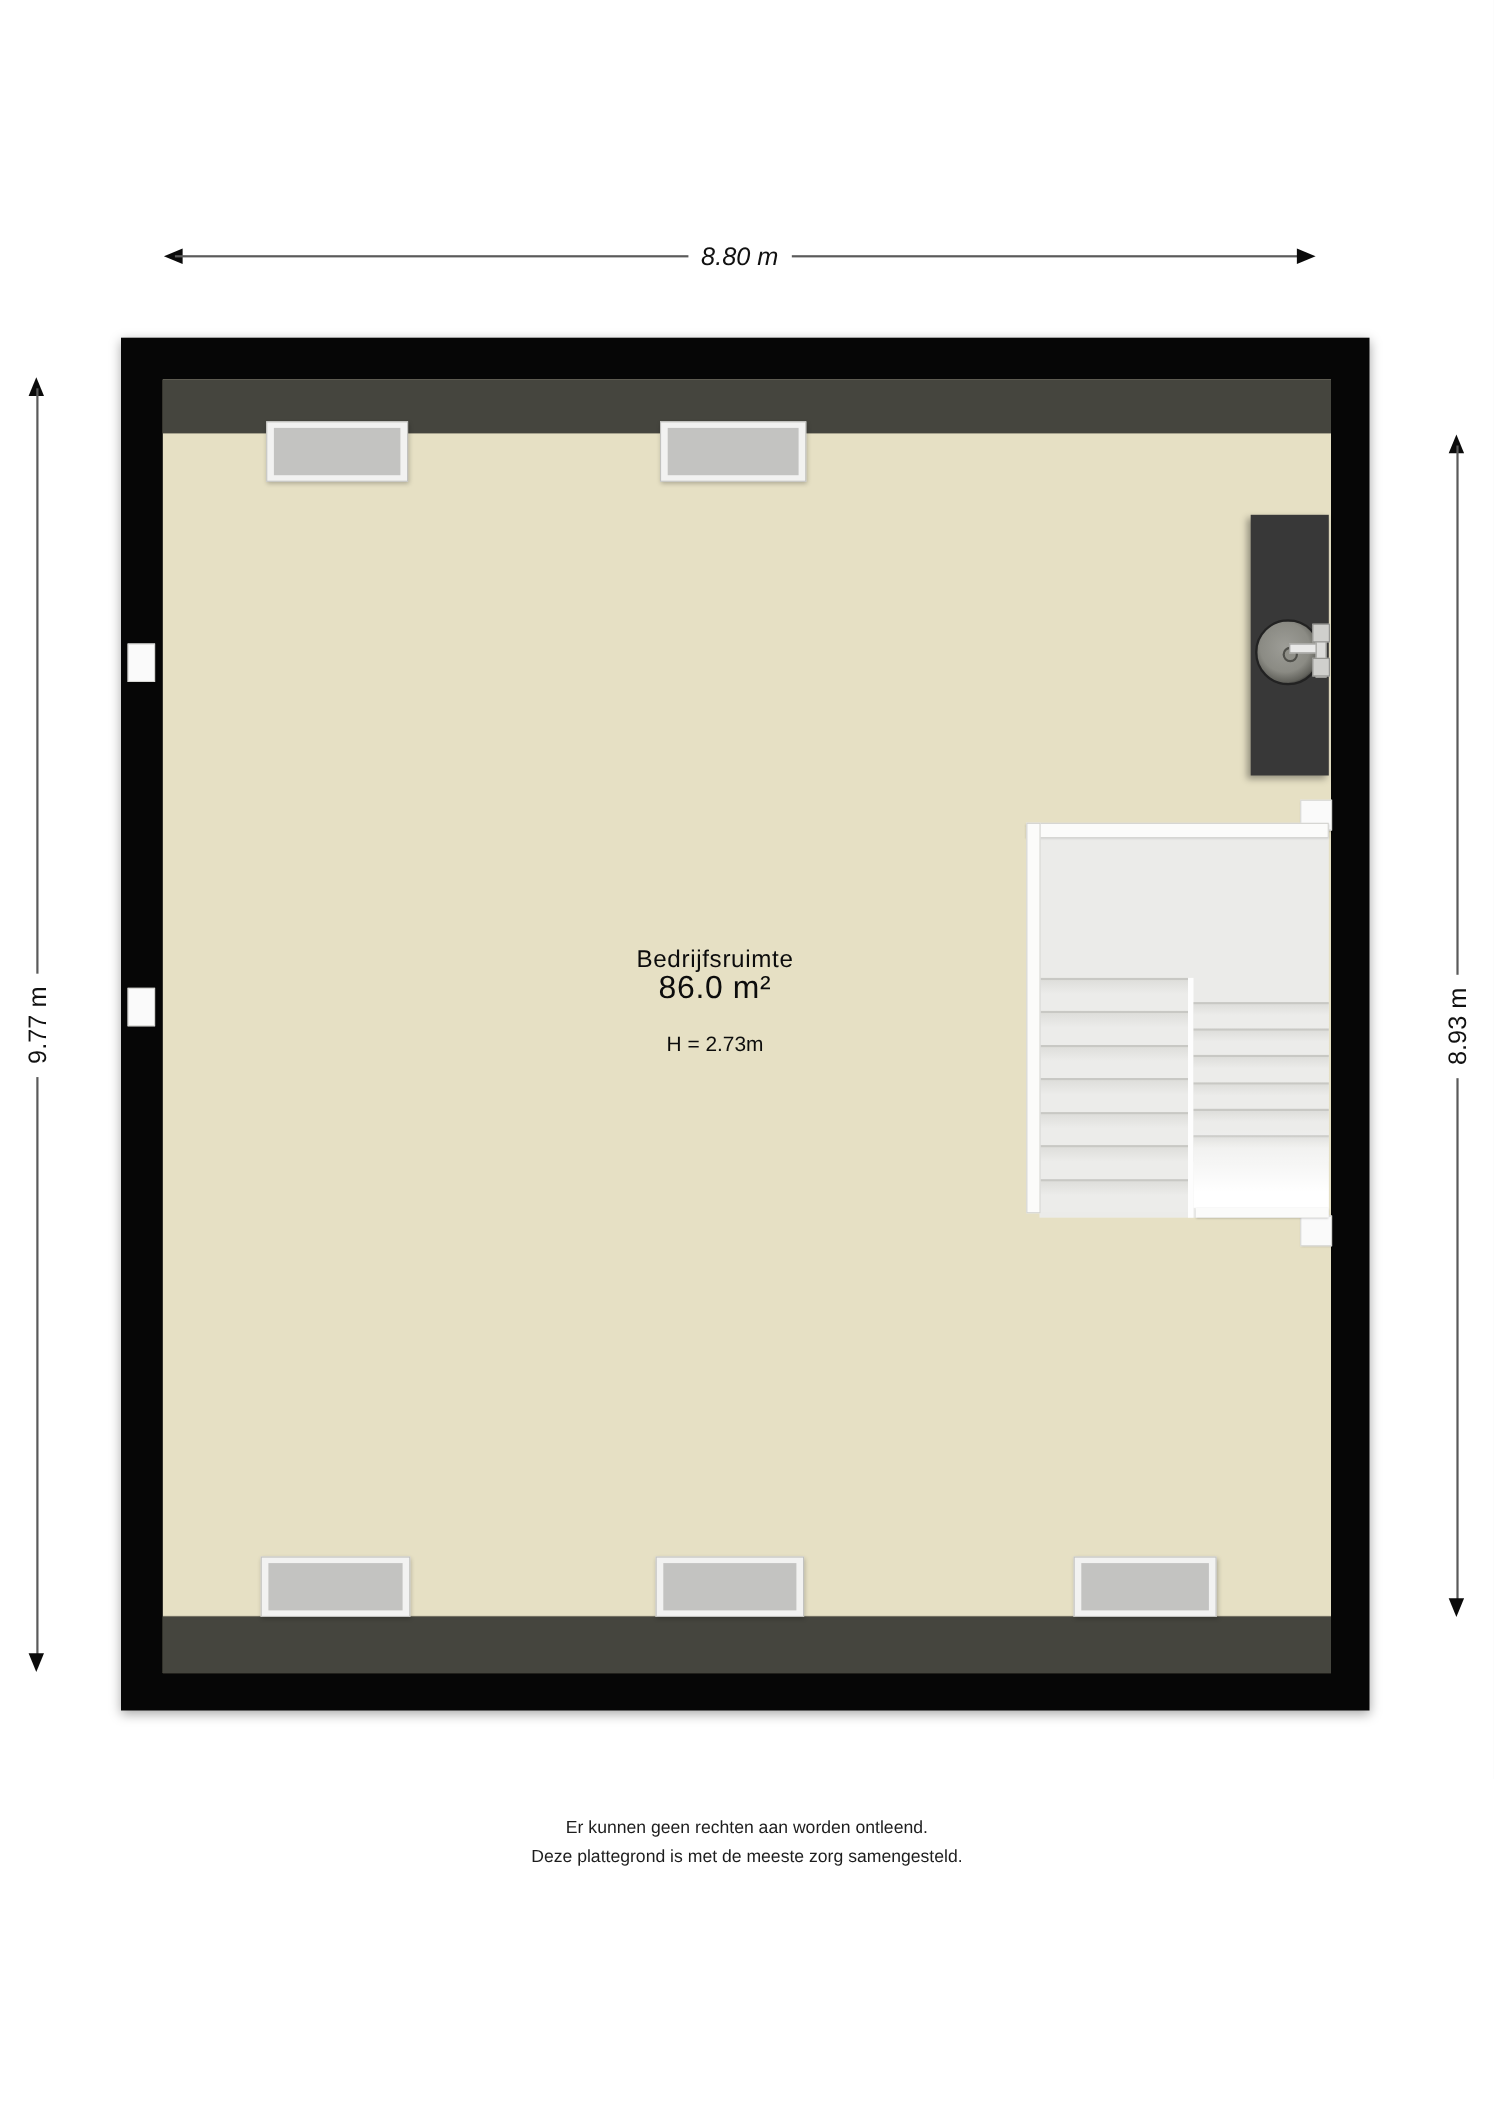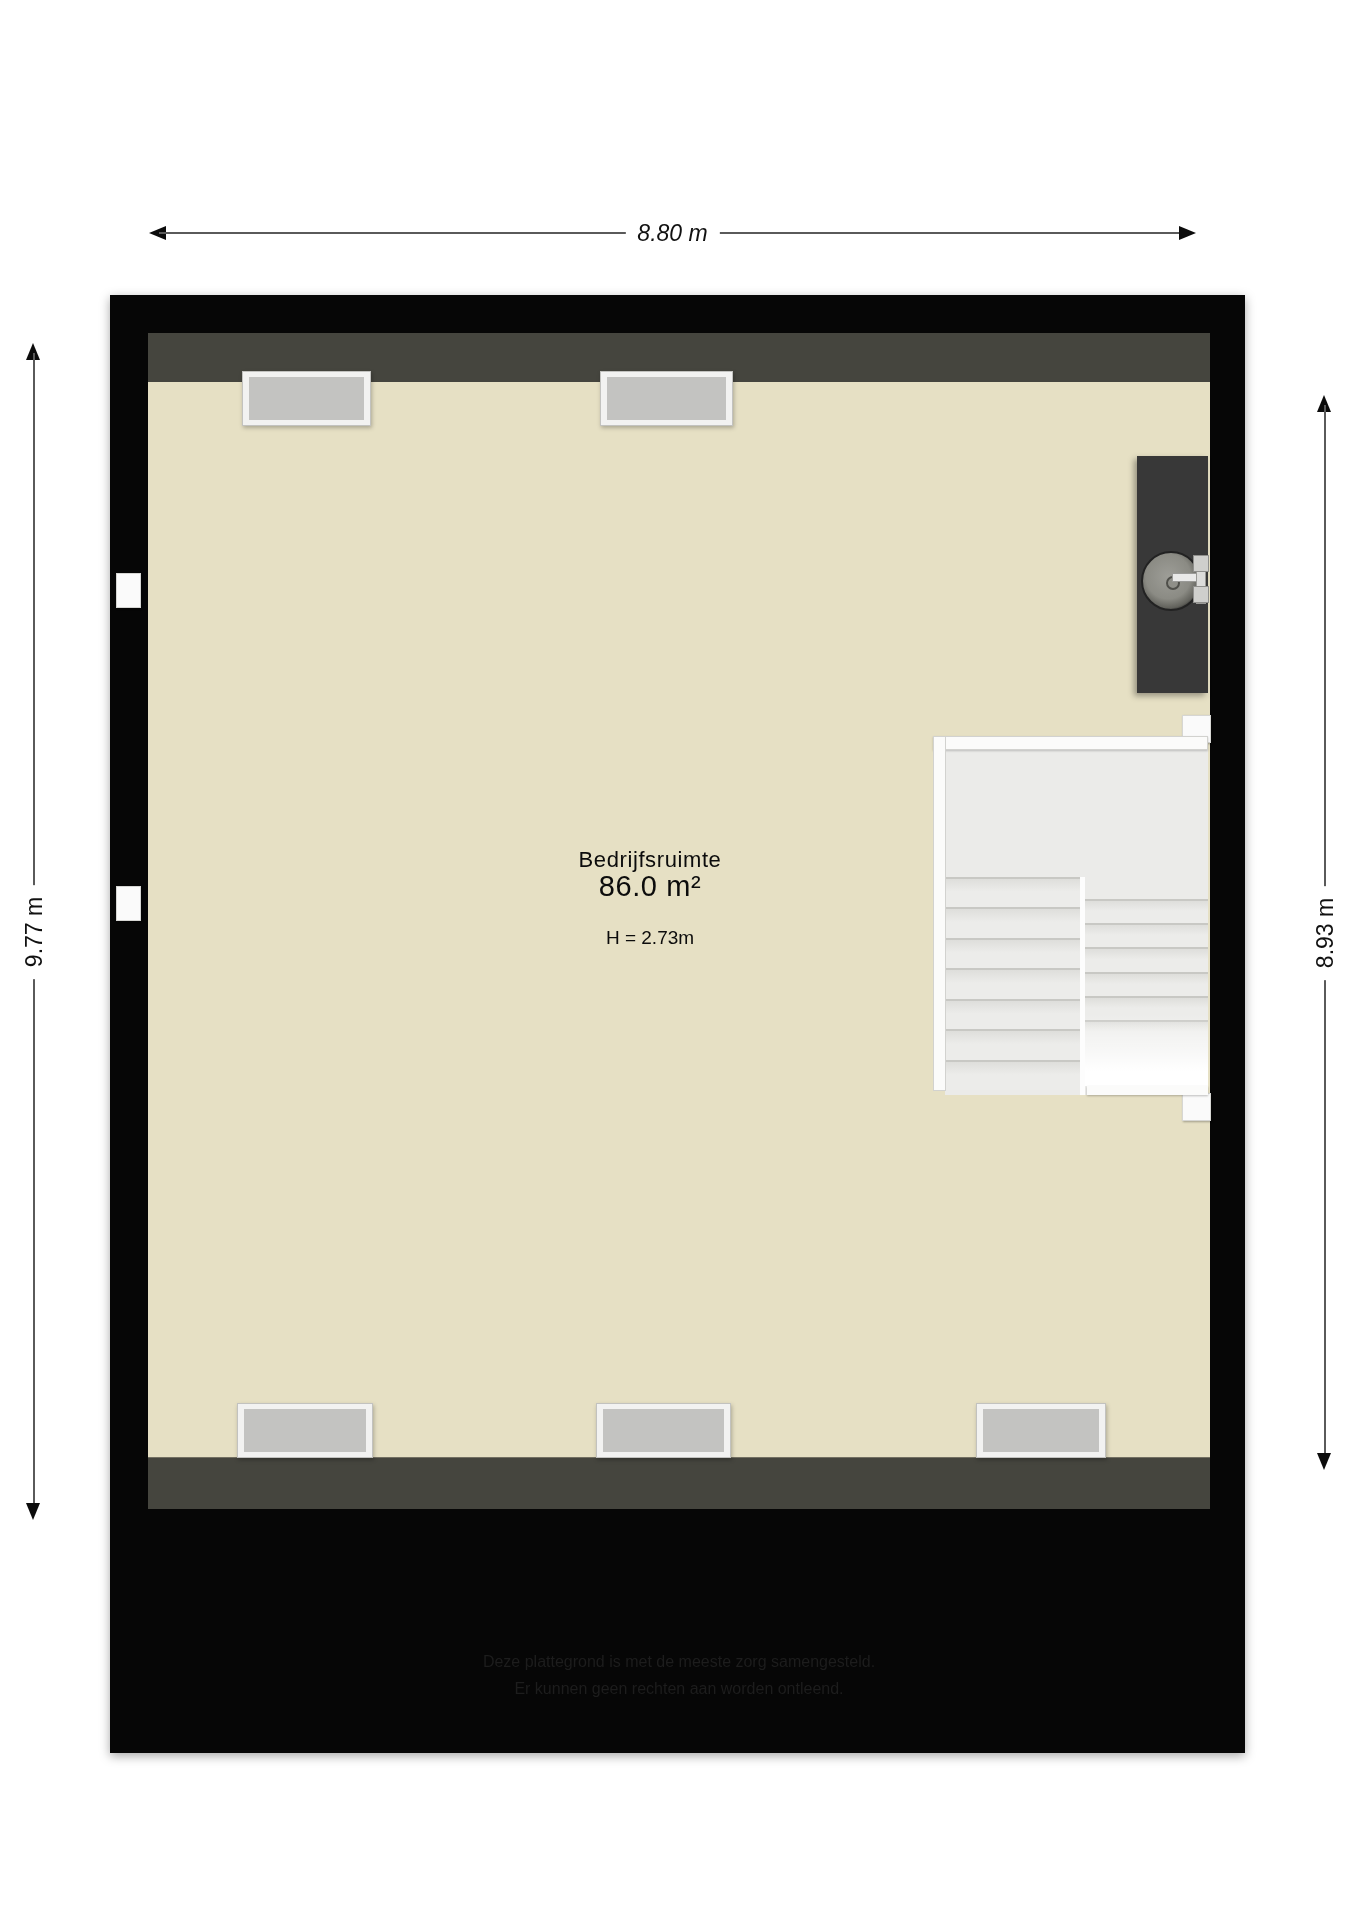--- a/index.html
+++ b/index.html
@@ -23,21 +23,21 @@
   .dim-top .dim-label{left:50%;top:8px;transform:translate(-50%,-50%);font-style:italic;}
   
   .dim-v .dline{top:10px;bottom:10px;left:7px;width:2px;}
   .dim-v::before{content:'';position:absolute;top:0;left:0;border-left:7px solid transparent;border-right:7px solid transparent;border-bottom:17px solid #0b0b0b;}
   .dim-v::after{content:'';position:absolute;bottom:0;left:0;border-left:7px solid transparent;border-right:7px solid transparent;border-top:17px solid #0b0b0b;}
   .dim-v .dim-label{left:8px;top:50%;transform:translate(-50%,-50%) rotate(-90deg);}
   .dim-left{left:26px;top:343px;width:16px;height:1177px;}
   .dim-right{left:1317px;top:395px;width:16px;height:1075px;}
 
   
-  .building{position:absolute;left:110px;top:295px;width:1135px;height:1458px;
+  .building{position:absolute;left:110px;top:307px;width:1135px;height:1248px;
             background:var(--wall-outer);box-shadow:0 3px 10px rgba(0,0,0,.35);}
   .floor{position:absolute;left:38px;top:38px;width:1062px;height:1176px;background:var(--floor);}
   .wall-strip{position:absolute;left:38px;width:1062px;background:var(--wall-inner);}
   .wall-strip.top{top:38px;height:49px;}
   .wall-strip.bottom{top:1163px;height:51px;box-shadow:0 -1px 0 rgba(0,0,0,.5);}
 
   
   .window{position:absolute;background:var(--window-frame);border:1px solid #c2c2bf;
           box-shadow:1px 2px 4px rgba(0,0,0,.25);padding:5px 6px;box-sizing:border-box;}
   .window .glass{width:100%;height:100%;background:var(--window-glass);}
@@ -173,17 +173,17 @@
     </div>
 
     <div class="room-label">
       <div class="room-name">Bedrijfsruimte</div>
       <div class="room-area">86.0 m²</div>
       <div class="room-height">H = 2.73m</div>
     </div>
   </div>
 
   <div class="footer">
+    <div>Er kunnen geen rechten aan worden ontleend.</div>
     <div>Deze plattegrond is met de meeste zorg samengesteld.</div>
-    <div>Er kunnen geen rechten aan worden ontleend.</div>
   </div>
 
 </div>
 
 </body></html>

